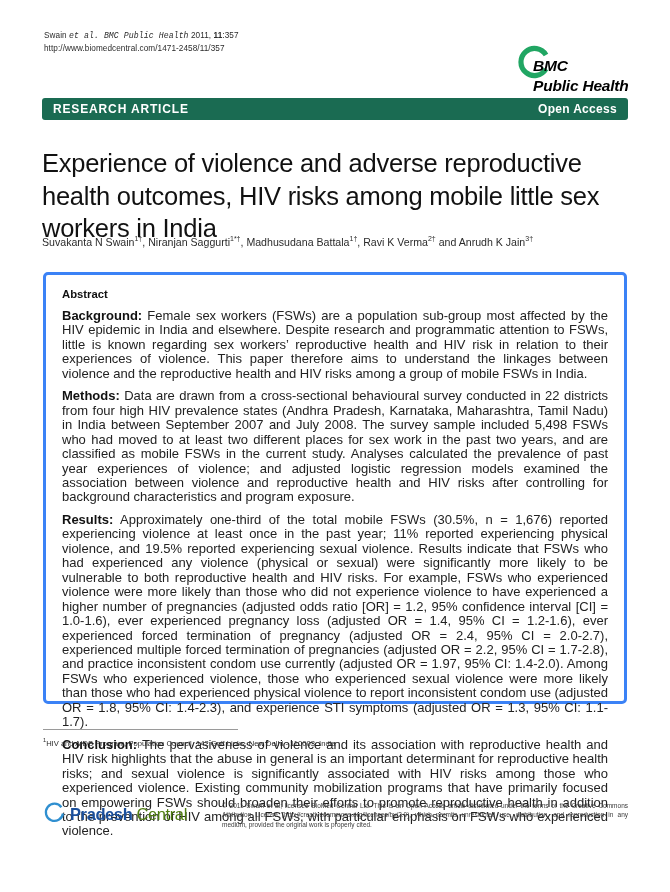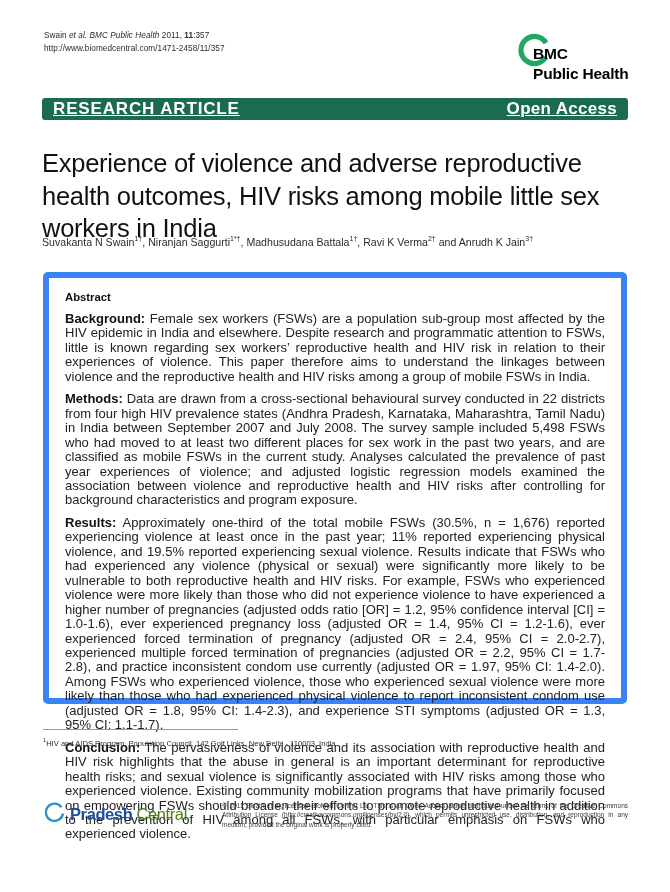--- a/index.html
+++ b/index.html
@@ -26,30 +26,31 @@
   
   .runhead {
     position: absolute;
     left: 44px;
     top: 30px;
     font-size: 8.2px;
     line-height: 12.5px;
     color: #2b2b2b;
     letter-spacing: 0.07px;
   }
-  .runhead .l1 em { font-style: italic; }
+  .runhead .l1 em { font-style: italic; font-family: Liberation Mono, monospace; }
   .runhead .l1 b { font-weight: bold; }
 
   
   .bmc-logo {
     position: absolute;
     right: 40px;
-    top: 31px;
+    top: 43px;
     width: 132px;
     height: 56px;
+    font-style: italic;
   }
   .bmc-arc {
     position: absolute;
     left: 18px;
     top: 2px;
     width: 34px;
     height: 34px;
   }
   .bmc-text {
     position: absolute;
@@ -72,24 +73,23 @@
     background: #1a6b52;
     border-radius: 3px;
     box-sizing: border-box;
     padding: 0 11px;
     display: flex;
     align-items: center;
     justify-content: space-between;
   }
   .banner span {
     color: #ffffff;
-    font-size: 17px;
+    font-size: 12px;
     font-weight: bold;
     letter-spacing: 0.85px;
-    text-decoration: underline;
   }
   .banner .oa { letter-spacing: 0.3px; }
 
   
   .title {
     position: absolute;
     left: 42px;
     top: 130px;
     width: 580px;
     font-size: 25.5px;
@@ -112,21 +112,21 @@
   .authors sup { font-size: 7px; vertical-align: super; }
 
   
   .abstract-box {
     position: absolute;
     left: 43px;
     top: 272px;
     width: 584px;
     height: 432px;
     box-sizing: border-box;
-    border: 6px solid #3b82f6;
+    border: 3px solid #3b82f6;
     border-radius: 5px;
     padding: 13px 16px 10px 16px;
     background: #ffffff;
   }
   .abstract-title {
     font-size: 11.3px;
     font-weight: bold;
     color: #111111;
     margin: 0 0 9px 0;
   }

